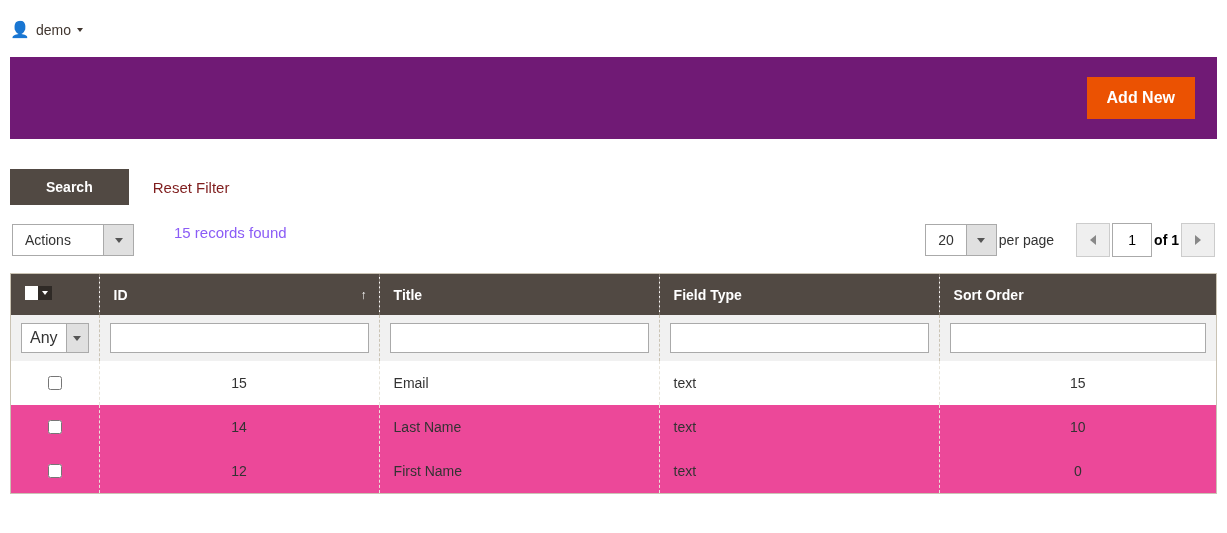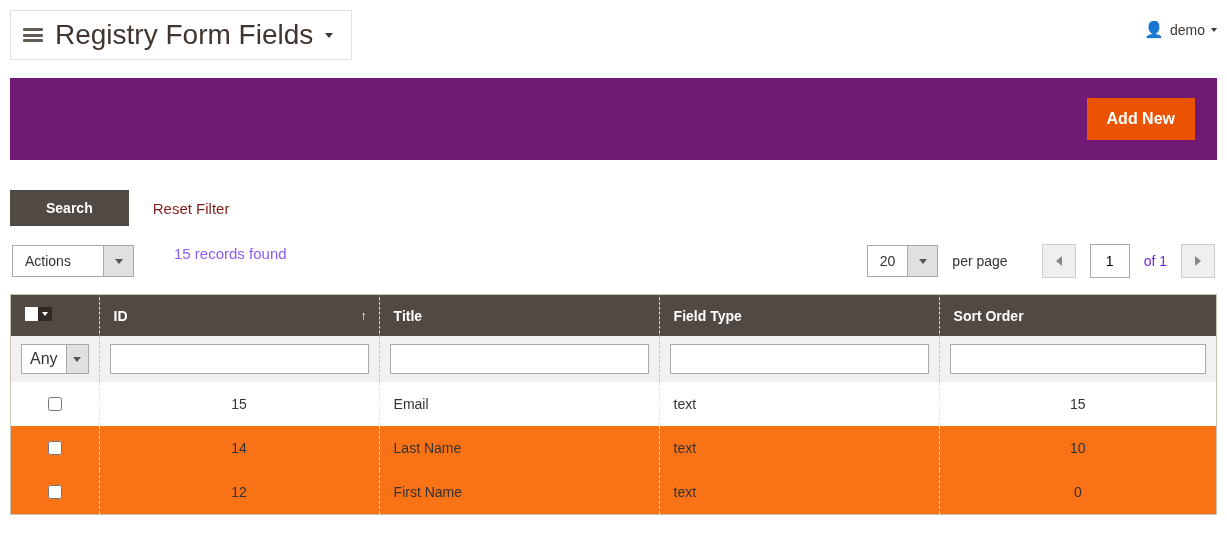--- a/index.html
+++ b/index.html
@@ -145,21 +145,21 @@
     border-right: 4px solid transparent;
     border-top: 5px solid #555;
   }
   .records {
     color: #8b5cf6;
     font-size: 15px;
   }
   .control-right {
     display: flex;
     align-items: center;
-    gap: 14px;
+    gap: 2px;
   }
   .perpage-lbl {
     color: #333;
     margin-right: 20px;
   }
   .pg-btn {
     width: 34px; height: 34px;
     background: #efefef;
     border: 1px solid #ccc;
     display: flex;
@@ -174,21 +174,22 @@
   }
   .pg-arrow-l { border-right: 6px solid #888; }
   .pg-arrow-r { border-left: 6px solid #888; }
   .pg-input {
     width: 40px; height: 34px;
     border: 1px solid #aaa;
     text-align: center;
     font-size: 14px;
   }
   .pg-of {
-    color: #6d28d9;
+    color: #000000;
+    font-weight: bold;
   }
   
   table.grid {
     width: 100%;
     border-collapse: collapse;
     border: 1px solid #cac3b4;
   }
   table.grid thead th {
     background: #514943;
     color: #fff;
@@ -222,21 +223,21 @@
     padding: 0 6px;
   }
   table.grid tbody tr.data-row td {
     padding: 12px 14px;
     border-right: 1px dashed #e8e4db;
     font-size: 14px;
     color: #333;
   }
   table.grid tbody tr.data-row td:last-child { border-right: none; }
   table.grid tbody tr.data-row.even { background: #fff; }
-  table.grid tbody tr.data-row.odd  { background: #f97316; }
+  table.grid tbody tr.data-row.odd  { background: #ec4899; }
   .col-chk { width: 80px; text-align: center; }
   .col-id  { width: 280px; text-align: center; }
   .col-title { width: 280px; }
   .col-type { width: 280px; }
   .col-sort { text-align: center; }
   .hdr-chk-wrap {
     display: inline-flex;
     align-items: center;
   }
   .hdr-chk {
@@ -254,29 +255,20 @@
   }
   .hdr-chk-caret .caret-dn { border-top-color: #fff; border-left-width:3px; border-right-width:3px; border-top-width:4px;}
   input[type=checkbox].row-chk {
     width: 14px; height: 14px;
   }
 </style>
 </head>
 <body>
 
 <div class="top-row">
-  <div class="title-block">
-    <div class="burger">
-        <span></span>
-        <span></span>
-        <span></span>
-      </div>
-    <span class="page-title">Registry Form Fields</span>
-    <span class="title-caret"></span>
-  </div>
   <div class="user-block">
     <span class="user-icon">👤</span>
     <span>demo</span>
     <span class="user-caret"></span>
   </div>
 </div>
 
 <div class="action-bar">
   <button class="btn-primary">Add New</button>
 </div>

